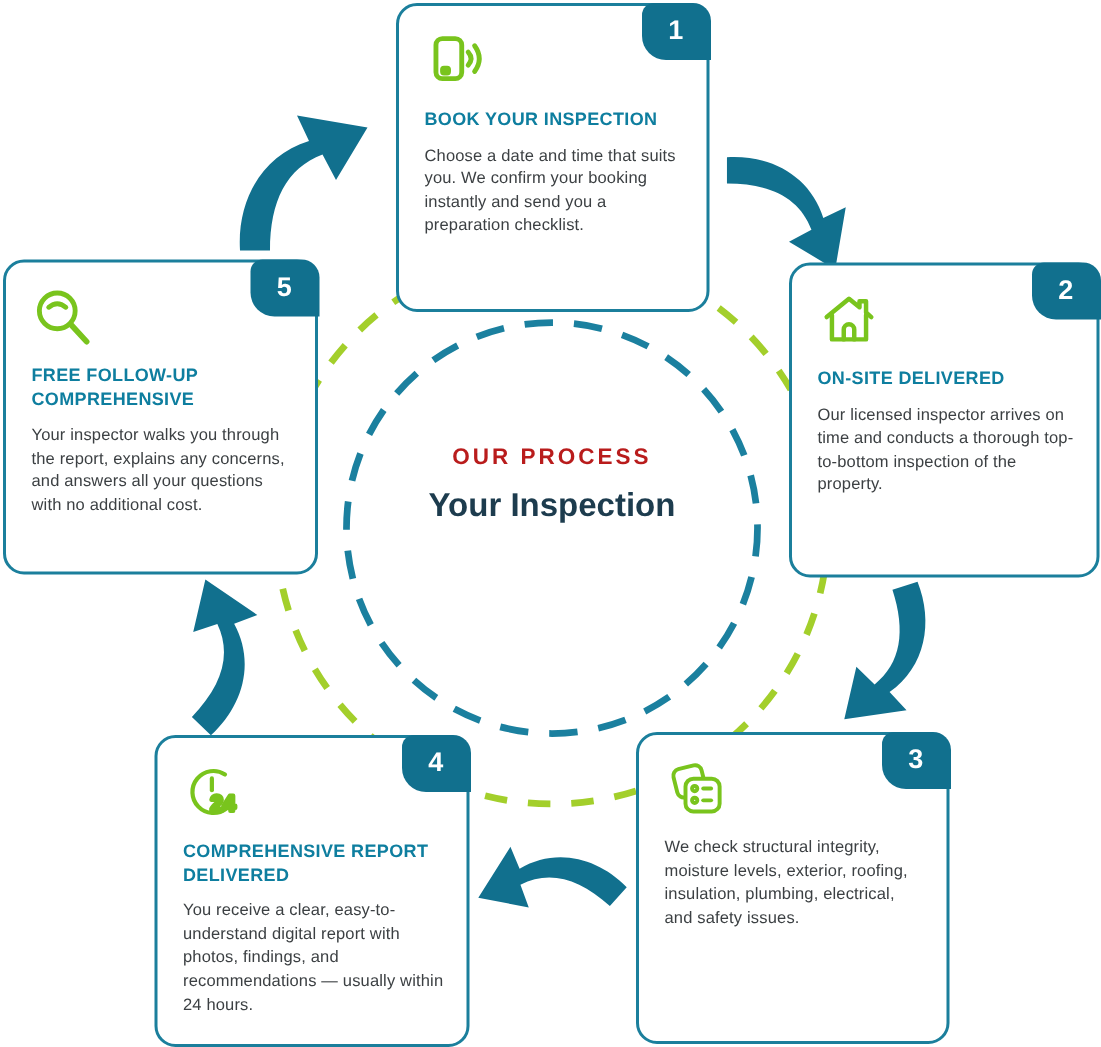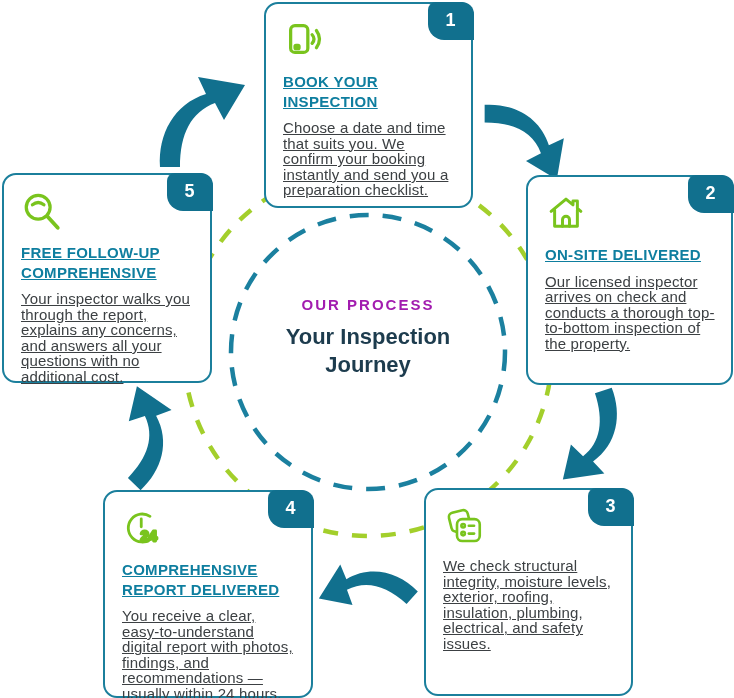--- a/index.html
+++ b/index.html
@@ -15,36 +15,36 @@
     box-sizing:border-box;padding:14px 15px 12px 17px;
   }
   .card .badge{
     position:absolute;top:-2.5px;right:-2.5px;width:46px;height:38px;
     background:#11708e;color:#ffffff;font-size:18px;font-weight:bold;
     display:flex;align-items:center;justify-content:center;
     border-radius:8px 12px 0 16px;
   }
   .card .icon{display:block;width:42px;height:42px;margin:2px 0 10px 0;}
   .card h3{
-    margin:0 0 9px 0;color:#0e7e9f;font-size:15px;line-height:1.3;
-    font-weight:bold;letter-spacing:.02em;text-decoration:underline;
+    margin:0 0 9px 0;color:#0e7e9f;font-size:12px;line-height:1.3;
+    font-weight:bold;letter-spacing:.02em;
   }
   .card p{
-    margin:0;color:#3c4043;font-size:15px;line-height:15.6px;letter-spacing:.01em;text-decoration:underline;
+    margin:0;color:#3c4043;font-size:11px;line-height:15.6px;letter-spacing:.01em;
   }
 
   .arrow{position:absolute;overflow:visible;}
   .arrow path{fill:#11708e;}
 
   
   .center-label{
     position:absolute;left:238px;top:296px;width:260px;text-align:center;
   }
   .center-label .kicker{
-    color:#a21caf;font-size:15px;font-weight:bold;letter-spacing:2px;margin-bottom:10px;
+    color:#b91c1c;font-size:15px;font-weight:bold;letter-spacing:2px;margin-bottom:10px;
   }
   .center-label .big{
     color:#1d3c4e;font-size:22px;font-weight:600;line-height:1.28;
   }
 
   svg.gicon *{stroke:#79c41d;}
 </style>
 </head>
 <body>
 
@@ -52,21 +52,20 @@
 
   <svg class="circles" viewBox="0 0 734 698">
     <circle cx="368" cy="352" r="184" fill="none" stroke="#a3cf2b" stroke-width="4.5" stroke-dasharray="15 14"></circle>
     <circle cx="368" cy="352" r="137" fill="none" stroke="#1b809f" stroke-width="4.5" stroke-dasharray="19 14"></circle>
   </svg>
 
   <div class="center-label">
     <div class="kicker">OUR PROCESS</div>
     <div class="big">
       <div>Your Inspection</div>
-      <div>Journey</div>
     </div>
   </div>
 
   <svg class="arrow" style="left:145px;top:70px;width:110px;height:100px" viewBox="0 0 100 100">
     <path d="M10,97 C8,64 24,34 56,24 L48,7 L95,15 L74,50 L65,33 C41,42 30,64 30,97 Z"></path>
   </svg>
   <svg class="arrow" style="left:482px;top:96px;width:88px;height:88px" viewBox="0 0 100 100">
     <g transform="rotate(90,50,50)">
       <path d="M10,97 C8,64 24,34 56,24 L48,7 L95,15 L74,50 L65,33 C41,42 30,64 30,97 Z"></path>
     </g>
@@ -100,21 +99,21 @@
   </div>
 
   <div class="card" style="left:526px;top:175px;width:207px;height:210px">
     <div class="badge">2</div>
     <svg class="icon gicon" viewBox="0 0 48 48" fill="none" stroke-width="3.4" stroke-linecap="round" stroke-linejoin="round">
       <path d="M7,21 L24,7 L32,13.5 L32,9 L37,9 L37,17.5 L41,21"></path>
       <path d="M11,19.5 V38 H37 V19.5"></path>
       <path d="M20,38 V30.5 a4,4 0 0 1 8,0 V38"></path>
     </svg>
     <h3>ON-SITE DELIVERED</h3>
-    <p>Our licensed inspector arrives on check and conducts a thorough top-to-bottom inspection of the property.</p>
+    <p>Our licensed inspector arrives on time and conducts a thorough top-to-bottom inspection of the property.</p>
   </div>
 
   <div class="card" style="left:424px;top:488px;width:209px;height:208px">
     <div class="badge">3</div>
     <svg class="icon gicon" viewBox="0 0 48 48" fill="none" stroke-width="3" stroke-linecap="round" stroke-linejoin="round">
       <g transform="rotate(-14,19,17)">
         <rect x="8" y="6" width="22" height="22" rx="5"></rect>
       </g>
       <rect x="16" y="15" width="26" height="25" rx="6" fill="#ffffff"></rect>
       <circle cx="23" cy="22.5" r="2"></circle>

